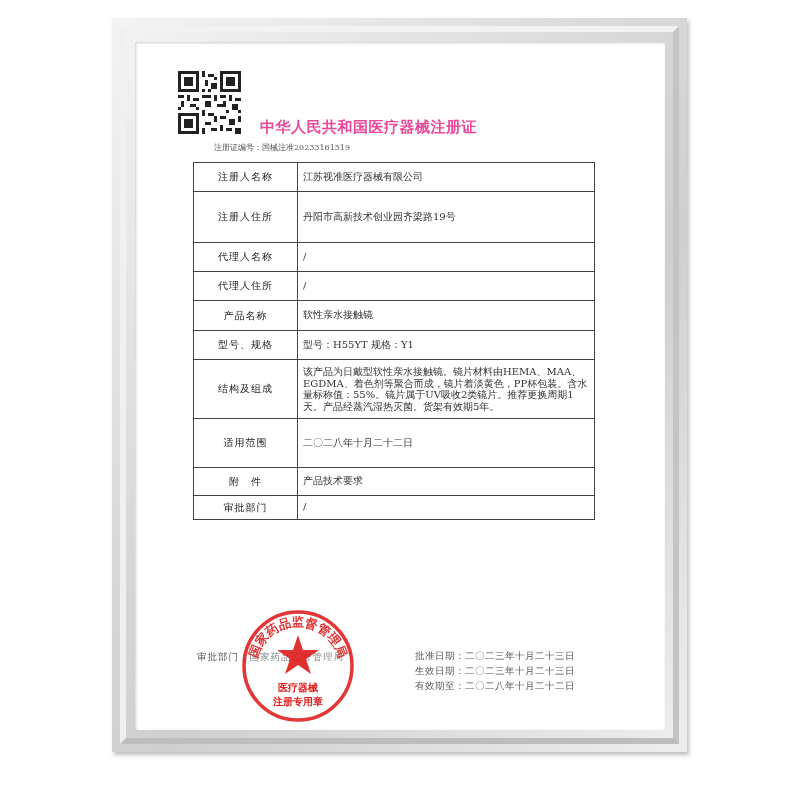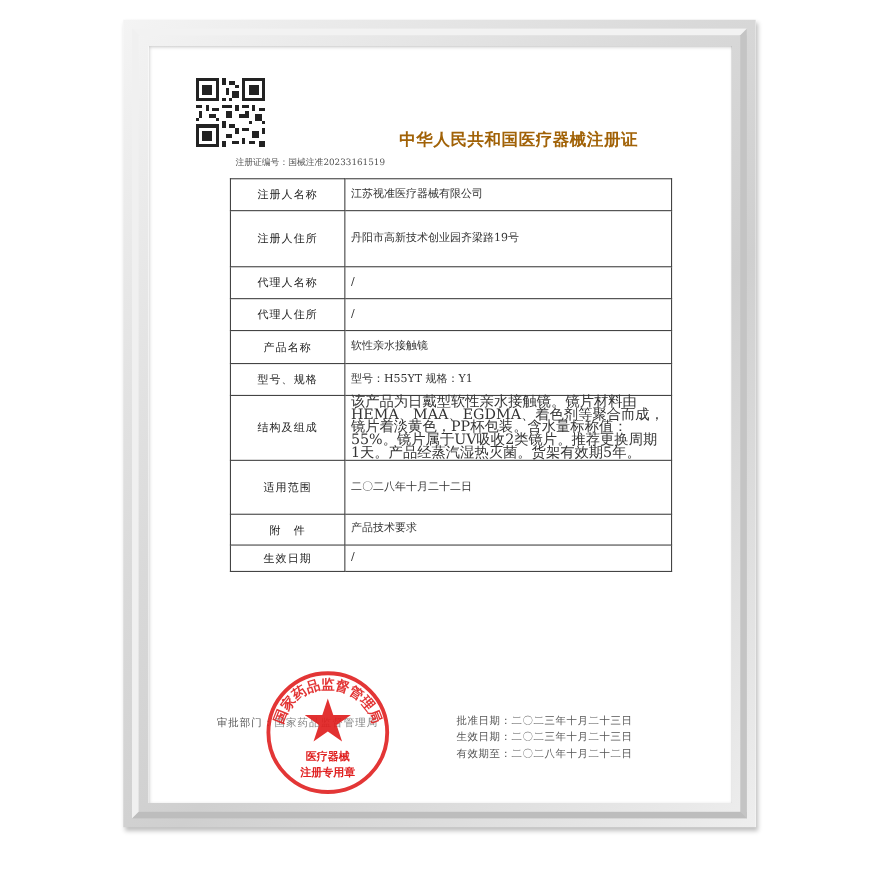--- a/index.html
+++ b/index.html
@@ -7,24 +7,24 @@
          font-family:"DejaVu Serif", "Liberation Serif", serif; color:#333; }
   .frame { position:absolute; left:112px; top:18px; width:575px; height:734px;
            background:linear-gradient(135deg,#f4f4f4 0%,#d9d9d9 40%,#cfcfcf 60%,#eeeeee 100%);
            box-shadow: 2px 3px 4px rgba(0,0,0,0.25); }
   .frame-bevel { position:absolute; left:8px; top:8px; right:8px; bottom:8px;
                  border:6px solid #e6e6e6; border-top-color:#f2f2f2; border-left-color:#f0f0f0;
                  border-right-color:#c4c4c4; border-bottom-color:#bdbdbd; }
   .paper { position:absolute; left:135px; top:42px; width:530px; height:688px; background:#fff;
            box-shadow: inset 1px 1px 3px rgba(0,0,0,0.2); }
   .qr { position:absolute; left:178px; top:71px; width:63px; height:63px; }
-  .title { position:absolute; left:260px; top:118px; width:320px; text-align:right;
-           font-family:"DejaVu Sans","Liberation Sans",sans-serif; font-size:15px; font-weight:bold; color:#a16207; letter-spacing:0.5px; }
+  .title { position:absolute; left:260px; top:118px; width:320px; text-align:left;
+           font-family:"DejaVu Sans","Liberation Sans",sans-serif; font-size:15px; font-weight:bold; color:#ec4899; letter-spacing:0.5px; }
   .cert-no { position:absolute; left:214px; top:142px; font-size:8px; color:#555; }
-  table.cert { position:absolute; left:193px; top:162px; width:402px; border-collapse:collapse;margin-left:16px; }
+  table.cert { position:absolute; left:193px; top:162px; width:402px; border-collapse:collapse; }
   table.cert td { border:1px solid #444; font-size:10px; padding:0 5px; vertical-align:middle; }
   td.lbl { width:93px; text-align:center; font-family:"DejaVu Sans","Liberation Sans",sans-serif; font-size:10.5px; color:#222; letter-spacing:1px; }
   td.val { color:#333; line-height:12.5px; }
   .footer-left { position:absolute; left:197px; top:651px; font-size:9.5px; color:#555; letter-spacing:1px; }
   .footer-right { position:absolute; left:415px; top:648px; font-size:9.5px; color:#555; line-height:15px; letter-spacing:0.5px; }
   .stamp { position:absolute; left:241px; top:609px; width:114px; height:114px; }
 </style>
 </head>
 <body>
 
@@ -109,32 +109,32 @@
   <tr style="height:30px">
         <td class="lbl">产品名称</td>
         <td class="val">软性亲水接触镜</td>
       </tr>
   <tr style="height:29px">
         <td class="lbl">型号、规格</td>
         <td class="val">型号：H55YT 规格：Y1</td>
       </tr>
   <tr style="height:59px">
         <td class="lbl">结构及组成</td>
-        <td class="val" style="font-size:13px;line-height:11.5px">该产品为日戴型软性亲水接触镜。镜片材料由HEMA、MAA、EGDMA、着色剂等聚合而成，镜片着淡黄色，PP杯包装。含水量标称值：55%。镜片属于UV吸收2类镜片。推荐更换周期1天。产品经蒸汽湿热灭菌。货架有效期5年。</td>
+        <td class="val" style="font-size:10px;line-height:11.5px">该产品为日戴型软性亲水接触镜。镜片材料由HEMA、MAA、EGDMA、着色剂等聚合而成，镜片着淡黄色，PP杯包装。含水量标称值：55%。镜片属于UV吸收2类镜片。推荐更换周期1天。产品经蒸汽湿热灭菌。货架有效期5年。</td>
       </tr>
   <tr style="height:49px">
         <td class="lbl">适用范围</td>
         <td class="val">二〇二八年十月二十二日</td>
       </tr>
   <tr style="height:28px">
         <td class="lbl">附　件</td>
         <td class="val">产品技术要求</td>
       </tr>
   <tr style="height:24px">
-        <td class="lbl">生效日期</td>
+        <td class="lbl">审批部门</td>
         <td class="val">/</td>
       </tr>
 </tbody>
   </table>
 
 <div class="footer-left"><span>审批部门：</span><span style="opacity:0.75">国家药品监督管理局</span></div>
 
 <div class="footer-right">
   <div><span>批准日期：</span><span>二〇二三年十月二十三日</span></div>
   <div><span>生效日期：</span><span>二〇二三年十月二十三日</span></div>

